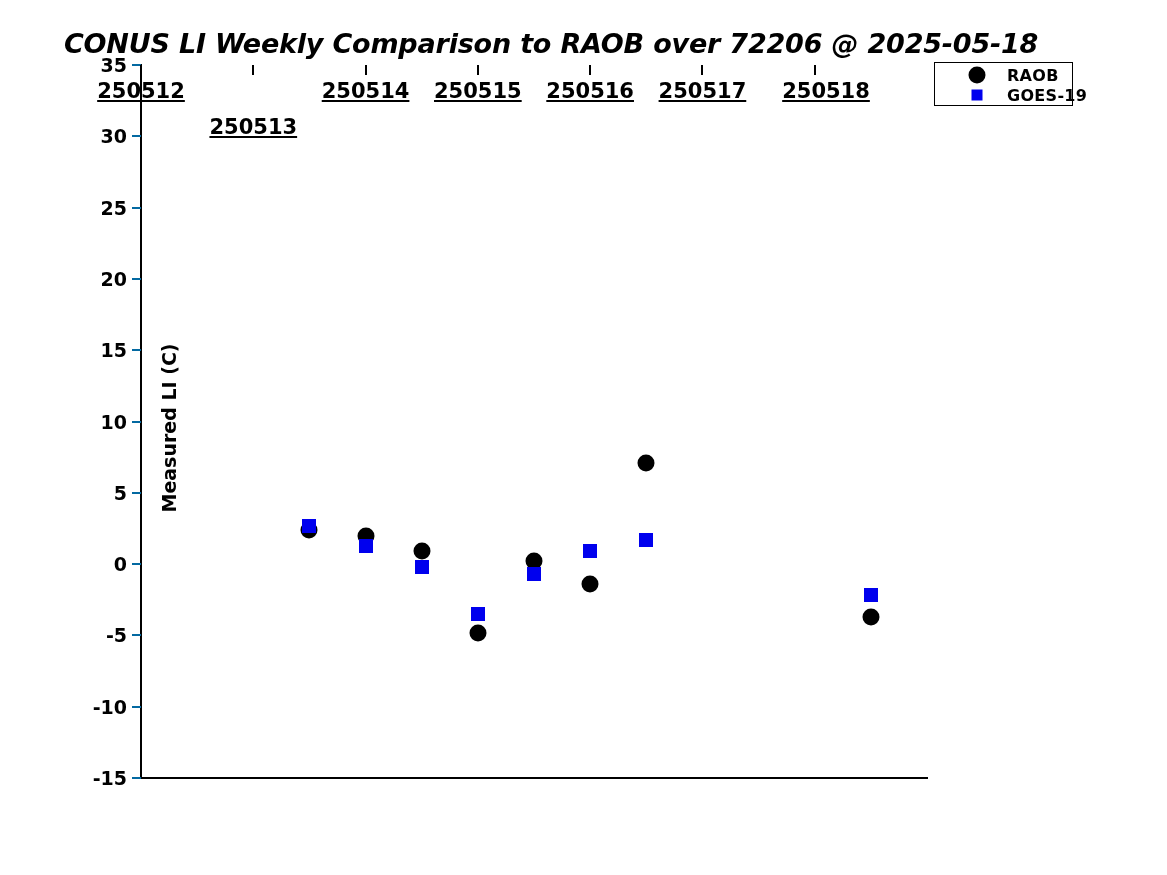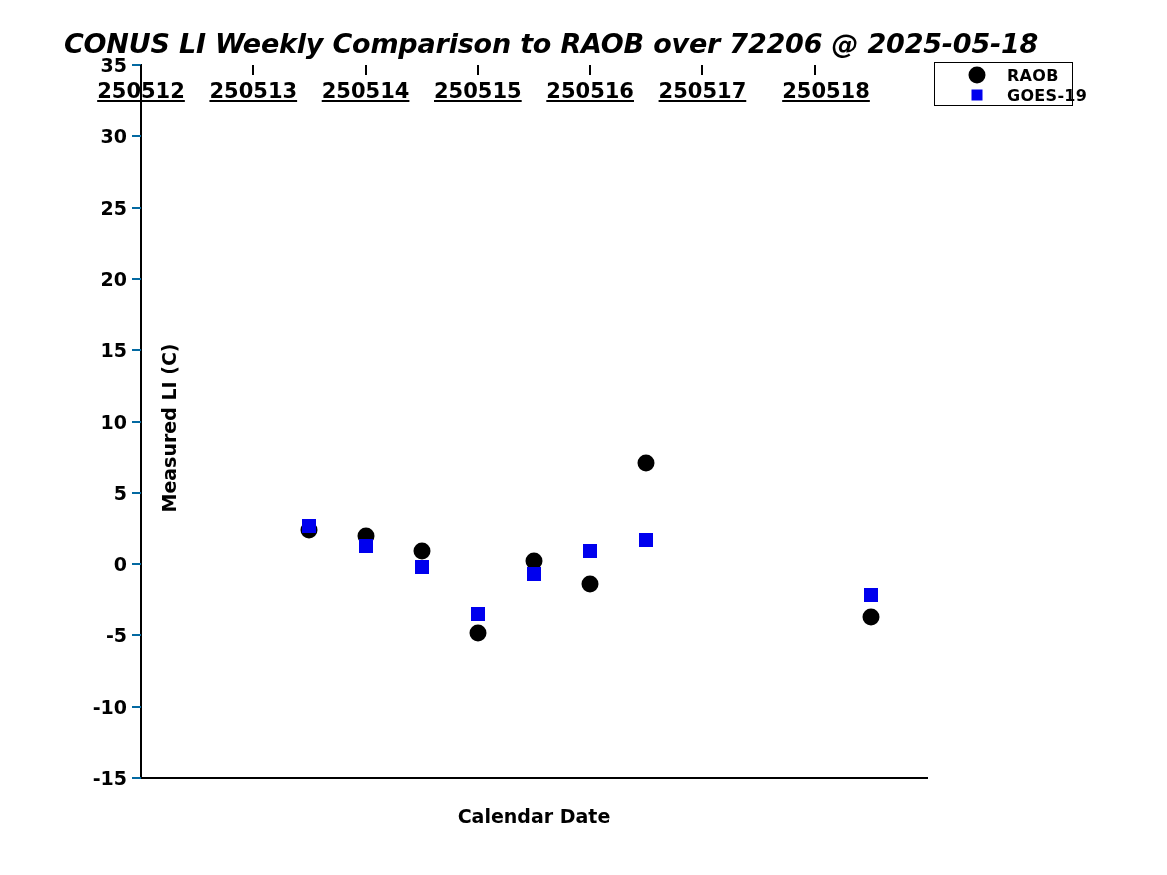--- a/index.html
+++ b/index.html
@@ -214,21 +214,21 @@
           <span class="ytick-label">-10</span>
         </div>
         <div class="ytick" style="top: 712px;">
           <span class="ytick-label">-15</span>
         </div>
       </div>
     <div id="xticks-container">
         <div class="xtick" style="left: -1px;"></div>
         <div class="xtick-label" style="left: 0px;">250512</div>
         <div class="xtick" style="left: 111.286px;"></div>
-        <div class="xtick-label" style="left: 112.286px;">250513</div>
+        <div class="xtick-label" style="left: 112.286px; margin-top: 36px;">250513</div>
         <div class="xtick" style="left: 223.571px;"></div>
         <div class="xtick-label" style="left: 224.571px;">250514</div>
         <div class="xtick" style="left: 335.857px;"></div>
         <div class="xtick-label" style="left: 336.857px;">250515</div>
         <div class="xtick" style="left: 448.143px;"></div>
         <div class="xtick-label" style="left: 449.143px;">250516</div>
         <div class="xtick" style="left: 560.429px;"></div>
         <div class="xtick-label" style="left: 561.429px;">250517</div>
         <div class="xtick" style="left: 672.714px;"></div>
         <div class="xtick-label" style="left: 685px;">250518</div>
@@ -244,21 +244,20 @@
         <div class="pt circle" title="RAOB 250518.5: -3.7" style="left: 729.857px; top: 551.862px; background: rgb(0, 0, 0);"></div>
         <div class="pt square" title="GOES-19 250513.5: 2.7" style="left: 168.429px; top: 460.598px; background: rgb(0, 0, 238);"></div>
         <div class="pt square" title="GOES-19 250514: 1.3" style="left: 224.571px; top: 480.562px; background: rgb(0, 0, 238);"></div>
         <div class="pt square" title="GOES-19 250514.5: -0.2" style="left: 280.714px; top: 501.952px; background: rgb(0, 0, 238);"></div>
         <div class="pt square" title="GOES-19 250515: -3.5" style="left: 336.857px; top: 549.01px; background: rgb(0, 0, 238);"></div>
         <div class="pt square" title="GOES-19 250515.5: -0.7" style="left: 393px; top: 509.082px; background: rgb(0, 0, 238);"></div>
         <div class="pt square" title="GOES-19 250516: 0.9" style="left: 449.143px; top: 486.266px; background: rgb(0, 0, 238);"></div>
         <div class="pt square" title="GOES-19 250516.5: 1.7" style="left: 505.286px; top: 474.858px; background: rgb(0, 0, 238);"></div>
         <div class="pt square" title="GOES-19 250518.5: -2.2" style="left: 729.857px; top: 530.472px; background: rgb(0, 0, 238);"></div>
       </div>
-    <div id="xlabel">Calendar Date</div>
     <div id="ylabel">Measured LI (C)</div>
   </div>
 
   <div id="legend">
       <div class="legend-row" style="top: 2px;">
         <div class="legend-marker-wrap">
           <div class="legend-marker circle" style="background: rgb(0, 0, 0);"></div>
         </div>
         <div class="legend-text">RAOB</div>
       </div>

